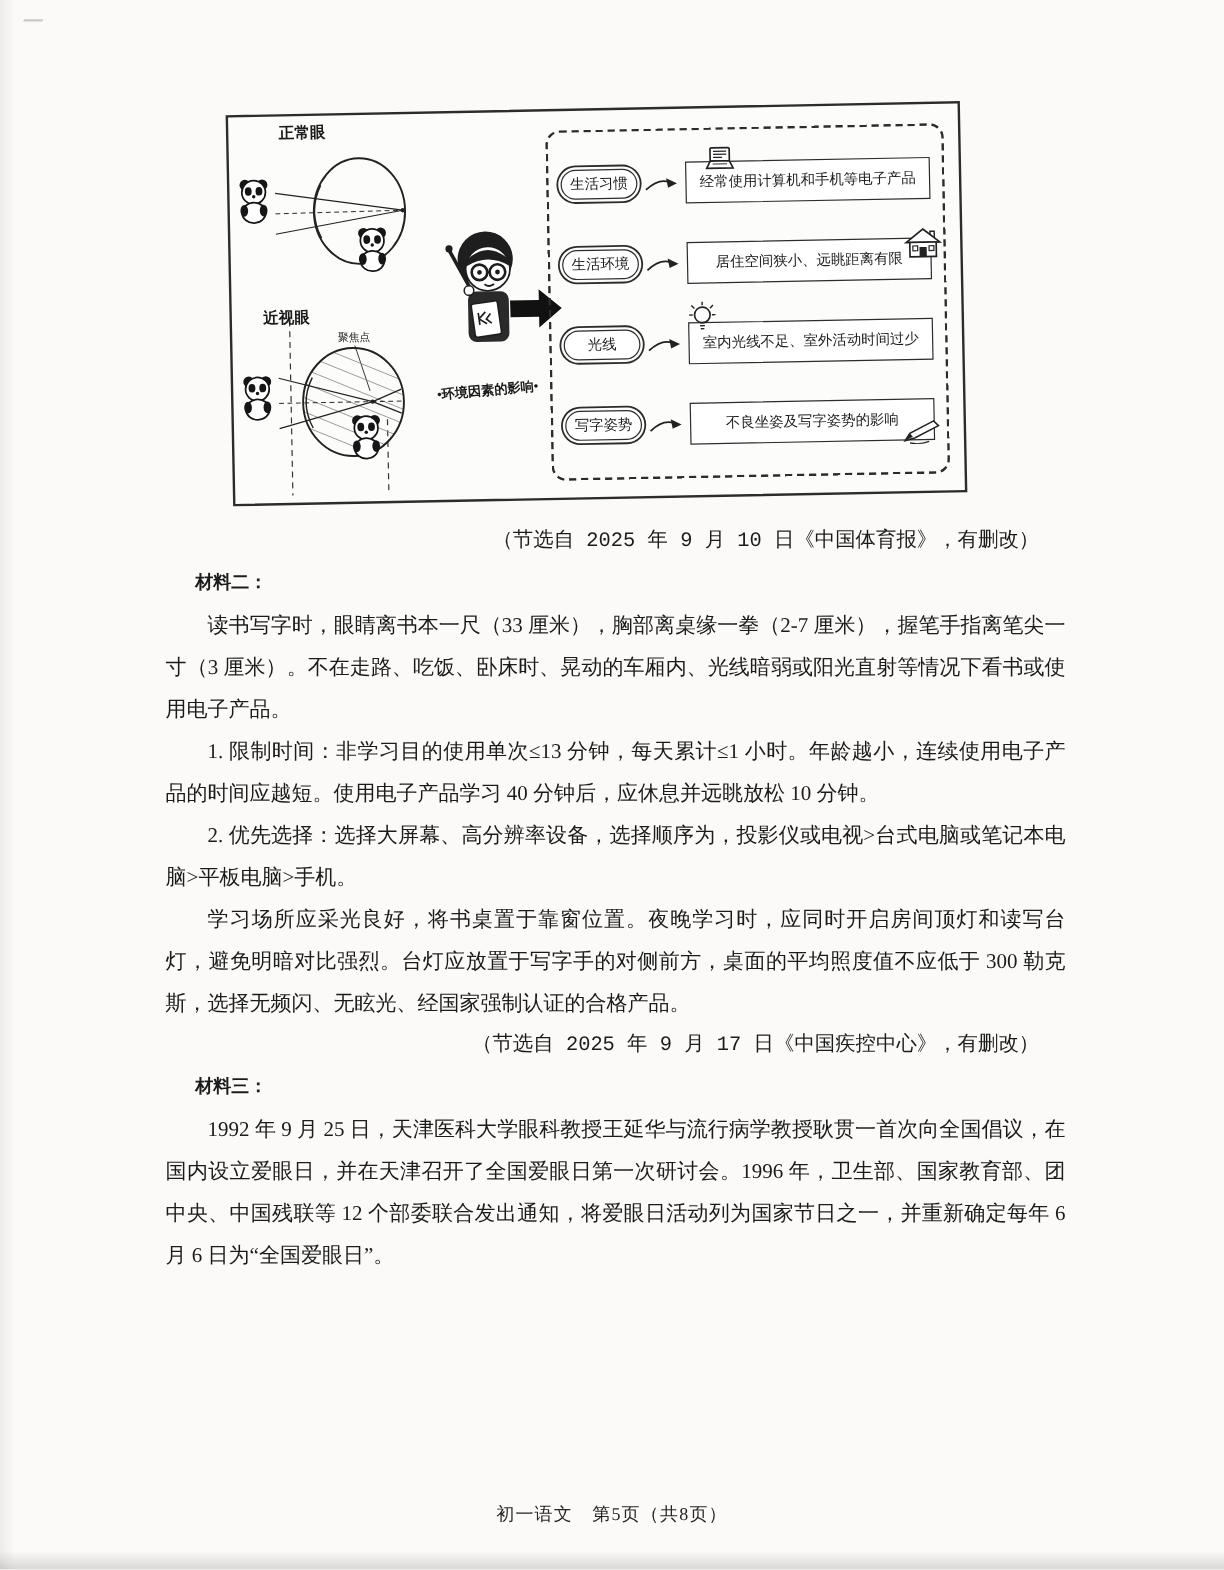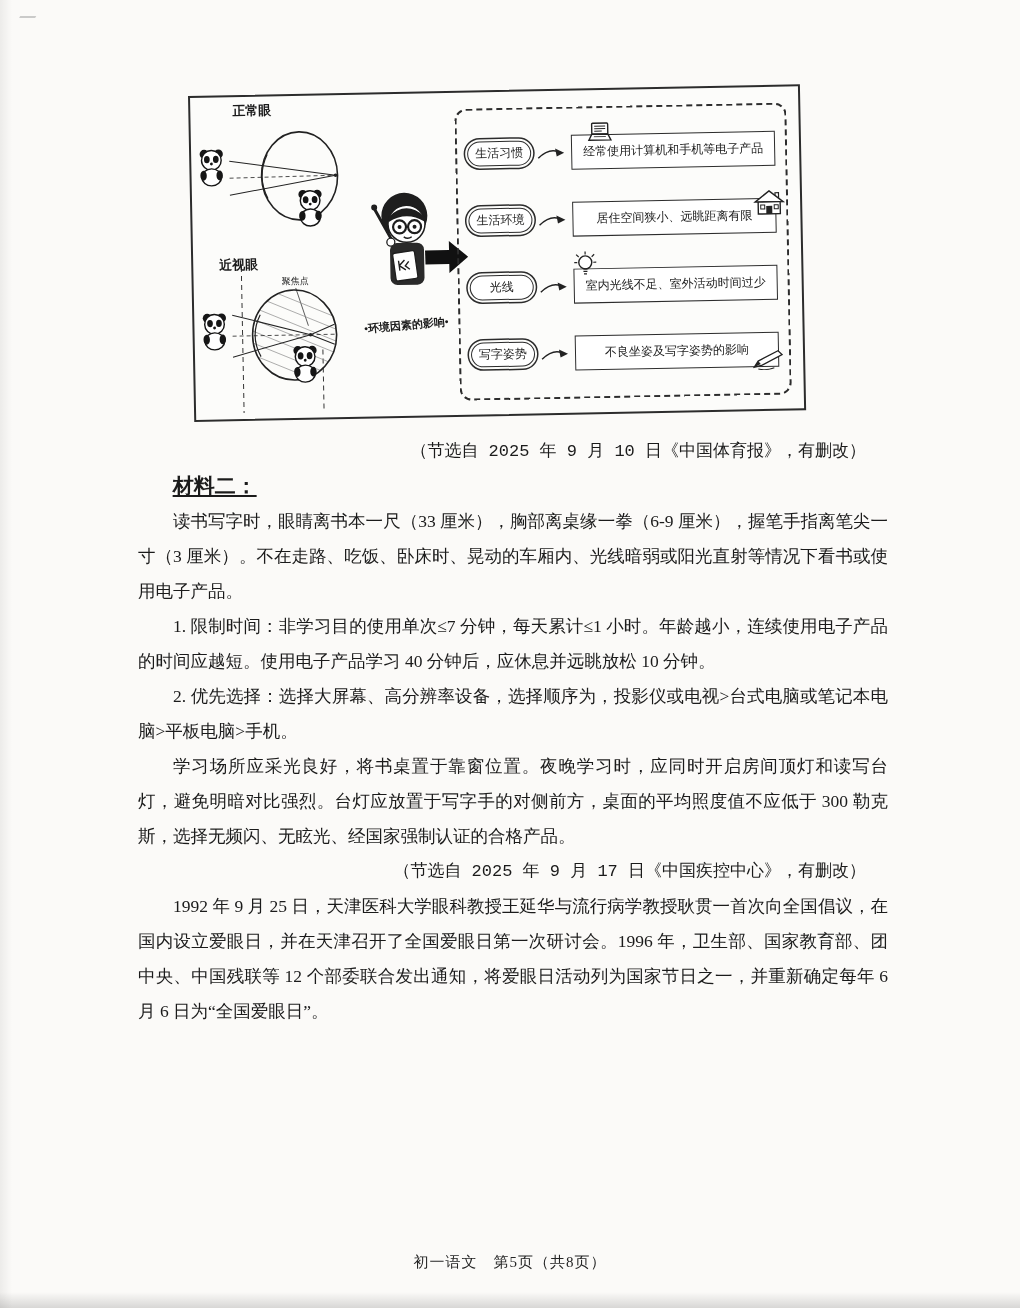--- a/index.html
+++ b/index.html
@@ -71,22 +71,22 @@
   .icon-house  { position: absolute; right: -9px;  top: -8px; }
   .icon-bulb   { position: absolute; left: 104px;  top: -18px; }
   .icon-pen    { position: absolute; right: -6px;  top: 16px; }
 
   
   .para {
     margin: 0; font-size: 17.5px; line-height: 35px;
     text-indent: 2em; text-align: justify;
   }
   .mat-heading {
-    margin: 0; font-size: 21px; line-height: 35px;
-    font-weight: bold; padding-left: 1.65em; text-decoration: underline;
+    margin: 0; font-size: 15px; line-height: 35px;
+    font-weight: bold; padding-left: 1.65em;
   }
   .citation {
     margin: 0; font-size: 17px; line-height: 35px;
     text-align: right; padding-right: 22px; font-family: Liberation Mono, monospace;
   }
   .page-footer {
     position: absolute; left: 0; width: 100%; bottom: 36px;
     text-align: center; font-size: 15px; letter-spacing: 1px; color: #242424;
   }
   svg text { font-family: "Liberation Serif", "DejaVu Serif", serif; fill: #1b1b1b; }
@@ -258,26 +258,27 @@
           <path d="M7 21 q 8 2 16 -1" stroke="#222" stroke-width="1" fill="none"></path>
         </svg>
       </div>
 
     </div>
   </div>
 
   <p class="citation">（节选自 2025 年 9 月 10 日《中国体育报》，有删改）</p>
 
   <h3 class="mat-heading">材料二：</h3>
-  <p class="para">读书写字时，眼睛离书本一尺（33 厘米），胸部离桌缘一拳（6-9 厘米），握笔手指离笔尖一寸（3 厘米）。不在走路、吃饭、卧床时、晃动的车厢内、光线暗弱或阳光直射等情况下看书或使用电子产品。</p>
-  <p class="para">1. 限制时间：非学习目的使用单次≤7 分钟，每天累计≤1 小时。年龄越小，连续使用电子产品的时间应越短。使用电子产品学习 40 分钟后，应休息并远眺放松 10 分钟。</p>
+  <p class="para">读书写字时，眼睛离书本一尺（33 厘米），胸部离桌缘一拳（2-7 厘米），握笔手指离笔尖一寸（3 厘米）。不在走路、吃饭、卧床时、晃动的车厢内、光线暗弱或阳光直射等情况下看书或使用电子产品。</p>
+  <p class="para">1. 限制时间：非学习目的使用单次≤13 分钟，每天累计≤1 小时。年龄越小，连续使用电子产品的时间应越短。使用电子产品学习 40 分钟后，应休息并远眺放松 10 分钟。</p>
   <p class="para">2. 优先选择：选择大屏幕、高分辨率设备，选择顺序为，投影仪或电视&gt;台式电脑或笔记本电脑&gt;平板电脑&gt;手机。</p>
   <p class="para">学习场所应采光良好，将书桌置于靠窗位置。夜晚学习时，应同时开启房间顶灯和读写台灯，避免明暗对比强烈。台灯应放置于写字手的对侧前方，桌面的平均照度值不应低于 300 勒克斯，选择无频闪、无眩光、经国家强制认证的合格产品。</p>
   <p class="citation">（节选自 2025 年 9 月 17 日《中国疾控中心》，有删改）</p>
 
+  <h3 class="mat-heading">材料三：</h3>
   <p class="para">1992 年 9 月 25 日，天津医科大学眼科教授王延华与流行病学教授耿贯一首次向全国倡议，在国内设立爱眼日，并在天津召开了全国爱眼日第一次研讨会。1996 年，卫生部、国家教育部、团中央、中国残联等 12 个部委联合发出通知，将爱眼日活动列为国家节日之一，并重新确定每年 6 月 6 日为“全国爱眼日”。</p>
 
 </div>
 
 <div class="page-footer">初一语文　第5页（共8页）</div>
 
 <div class="scan-edge-bottom"></div>
 <div class="scan-edge-left"></div>
 
 </body></html>

